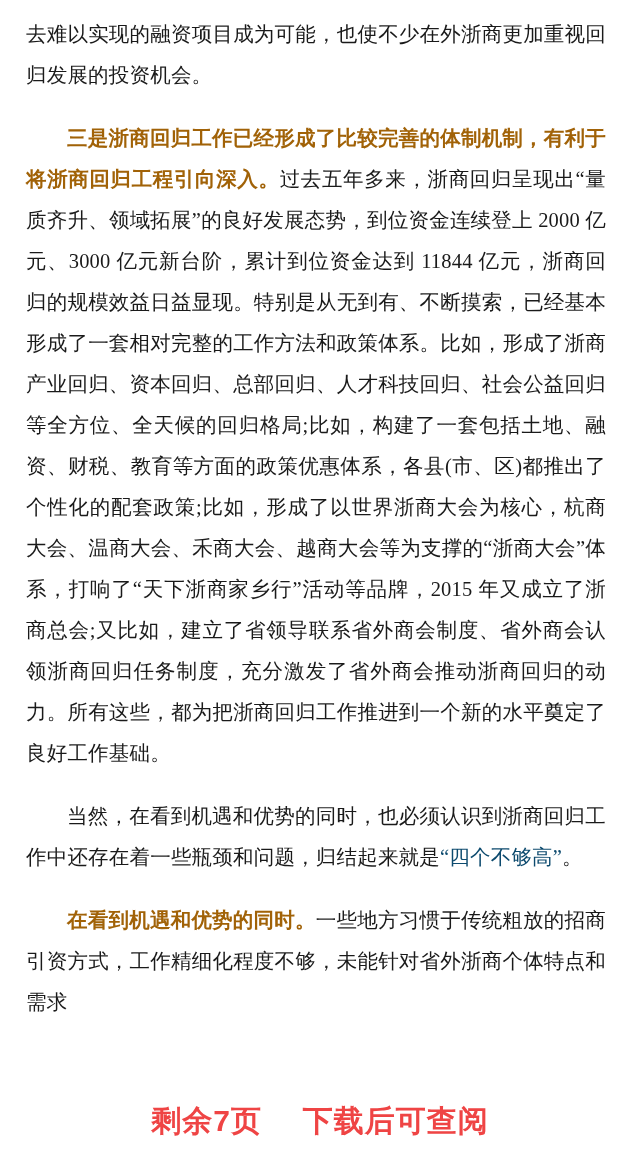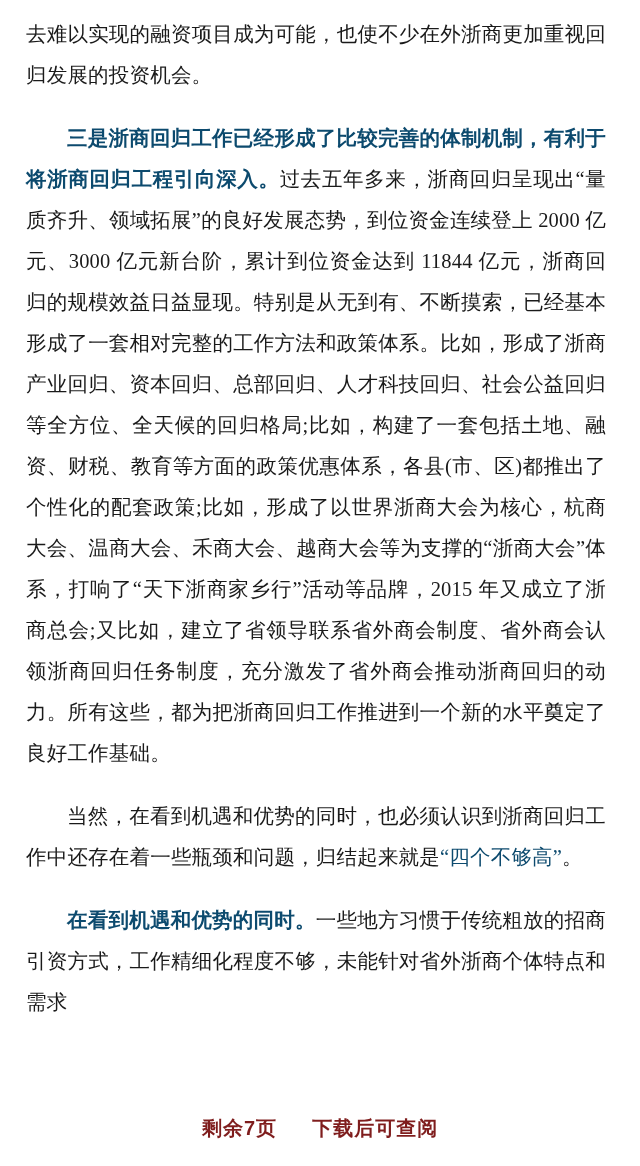--- a/index.html
+++ b/index.html
@@ -27,39 +27,39 @@
     line-height: 41px;
     text-align: justify;
     text-justify: inter-ideograph;
     margin: 0 0 6px 0;
     letter-spacing: 0.2px;
   }
   .indent {
     text-indent: 2em;
   }
   .hl {
-    color: #0c4a6e;
+    color: #a16207;
     font-weight: bold;
   }
   .hl-plain {
     color: #0c4a6e;
   }
   .gap-top {
     margin-top: 22px;
   }
   .footer {
     position: absolute;
     left: 0;
     right: 0;
     bottom: 24px;
     text-align: center;
     font-family: "Liberation Sans", "DejaVu Sans", sans-serif;
     font-weight: bold;
-    font-size: 20px;
-    color: #7f1d1d;
+    font-size: 30px;
+    color: #ef4444;
     letter-spacing: 1px;
   }
   .footer .sep {
     display: inline-block;
     width: 22px;
   }
 </style>
 </head>
 <body>
 

